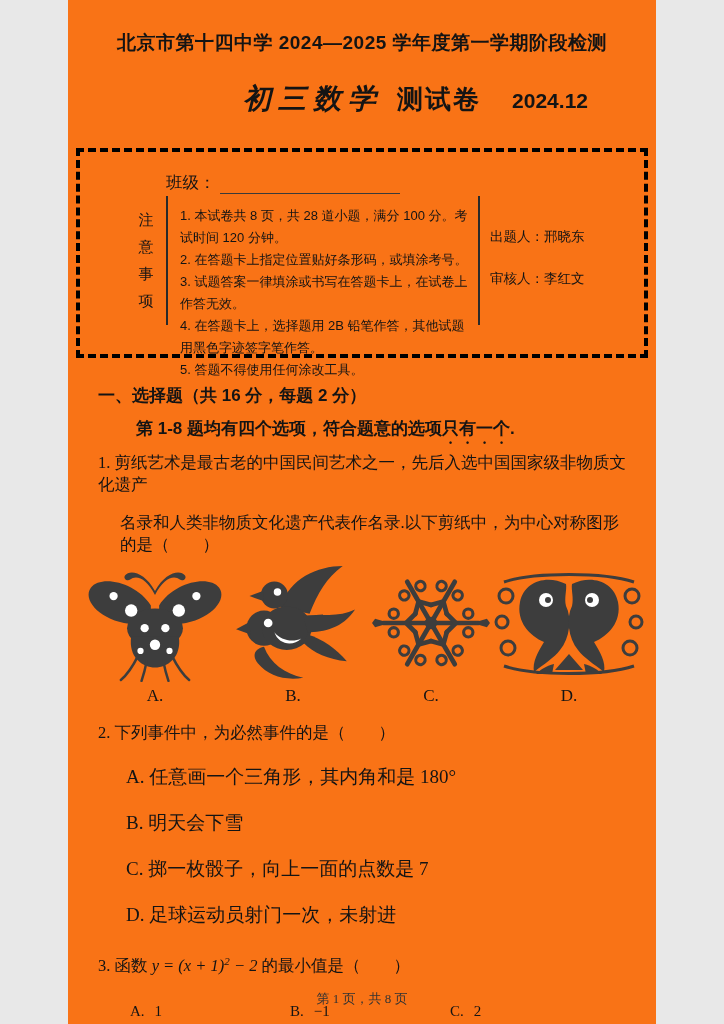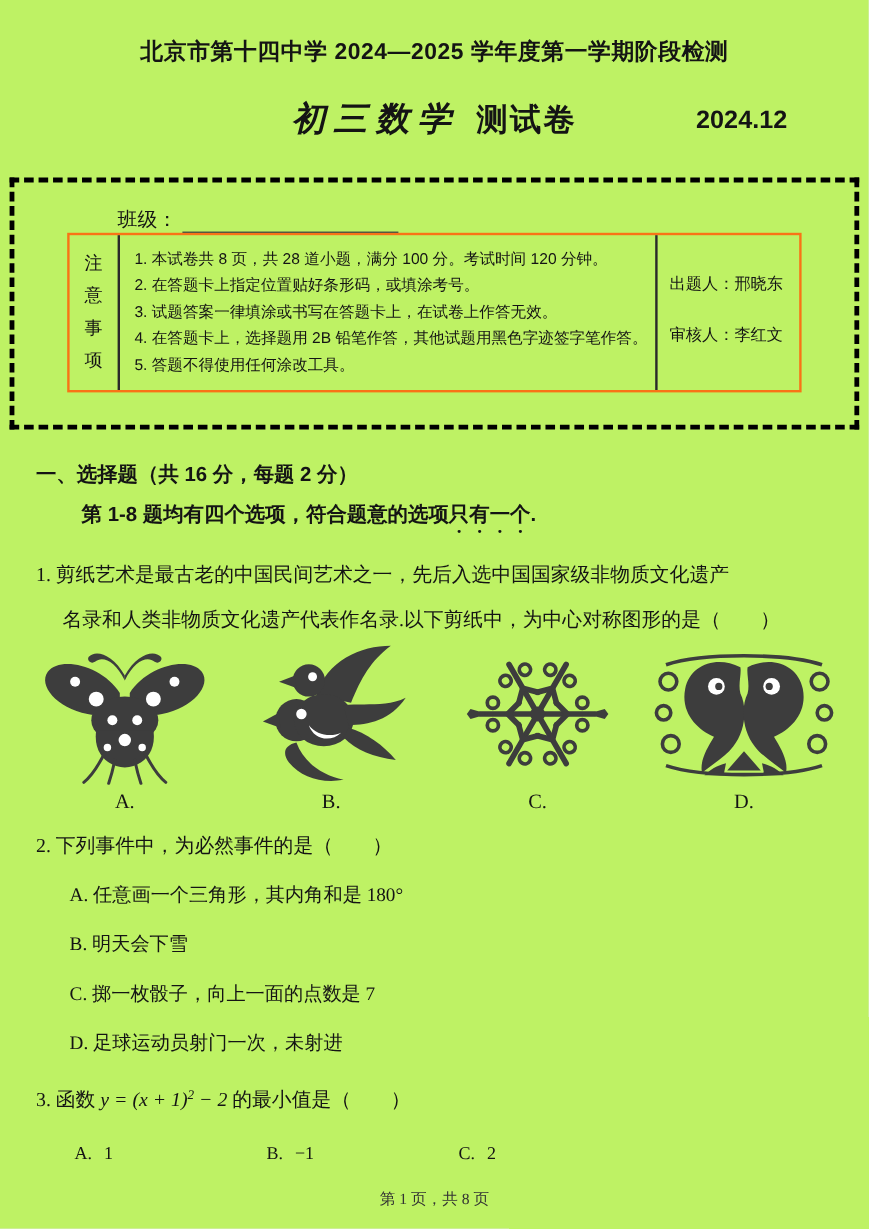--- a/index.html
+++ b/index.html
@@ -1,21 +1,21 @@
 <!DOCTYPE html>
 <html><head>
 <meta charset="utf-8">
 <style>
   * { margin: 0; padding: 0; box-sizing: border-box; }
   html,body { background:#e8e8e8; }
   .page {
     position: relative;
-    width: 724px; height: 1024px;
+    width: 588px; height: 1024px;
     margin: 0 auto;
-    background: #bef264;
+    background: #f97316;
     color: #141414;
     font-family: "Liberation Serif", serif;
     overflow: hidden;
   }
   
   .title-main {
     margin-top: 30px;
     text-align: center;
     font-family: "Liberation Sans", sans-serif;
     font-weight: bold;
@@ -120,40 +120,40 @@
     font-weight: bold;
     font-size: 17px;
   }
   .emph {
     -webkit-text-emphasis: filled dot;
     -webkit-text-emphasis-position: under right;
     text-emphasis: filled dot;
     text-emphasis-position: under right;
   }
   
-  .q1-line1 { margin: 20px 26px 0 30px; font-size: 16.5px; }
+  .q1-line1 { margin: 4px 26px 0 30px; font-size: 16.5px; }
   .q1-line2 { margin: 16px 26px 0 52px; font-size: 16.5px; }
   .figure-row {
     margin-top: 8px;
     display: flex;
     padding: 0 18px;
   }
   .figure-cell {
     width: 25%;
     display: flex;
     flex-direction: column;
     align-items: center;
   }
   .figure-cell svg { display: block; }
   .figure-label {
     margin-top: 4px;
     font-size: 17px;
   }
   .q2-stem { margin: 16px 0 0 30px; font-size: 16.5px; }
-  .q2-option { margin: 20px 0 0 58px; font-size: 16px; }
+  .q2-option { margin: 20px 0 0 58px; font-size: 19px; }
   .q3-stem { margin: 26px 0 0 30px; font-size: 16.5px; }
   .math { font-style: italic; font-family: "Liberation Serif", serif; }
   .math sup { font-size: 11px; font-style: italic; }
   .q3-options {
     display: flex;
     margin: 26px 0 0 62px;
     font-size: 15px;
   }
   .q3-option { width: 160px; }
   .q3-option .opt-val { margin-left: 10px; }

